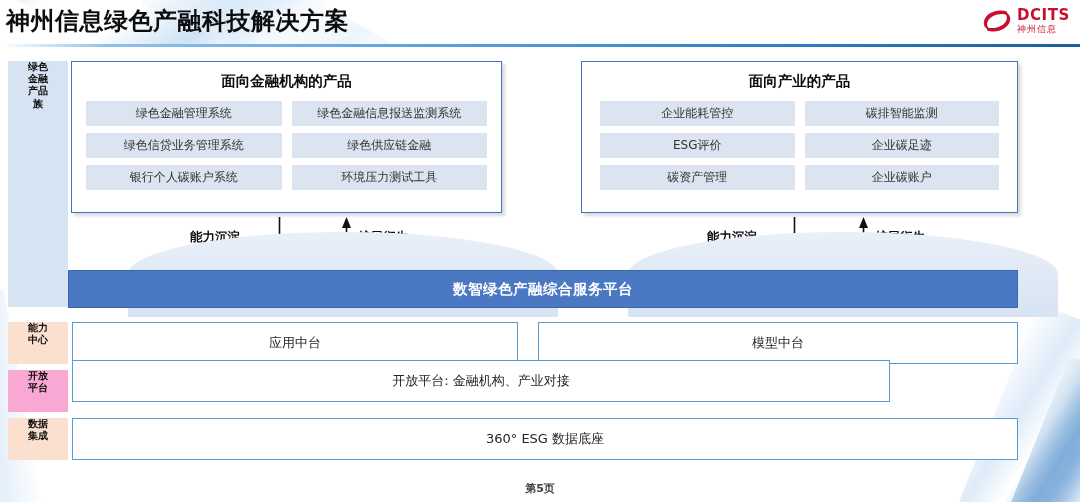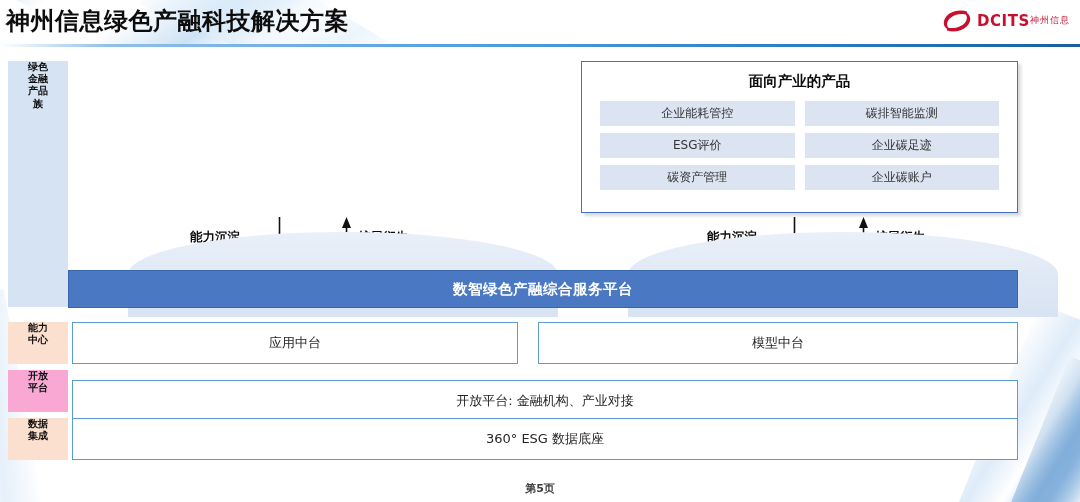--- a/index.html
+++ b/index.html
@@ -76,21 +76,21 @@
   
   .logo {
     position: absolute;
     right: 10px; top: 8px;
     display: flex;
     align-items: center;
     gap: 5px;
     z-index: 5;
   }
   .logo-mark { width: 30px; height: 26px; flex: 0 0 auto; }
-  .logo-text { display: flex; flex-direction: row; line-height: 1; justify-content: flex-end; }
+  .logo-text { display: flex; flex-direction: column; line-height: 1; justify-content: flex-end; }
   .logo-en {
     font-size: 15px; font-weight: bold; color: #c8102e;
     letter-spacing: 0.6px;
   }
   .logo-cn {
     font-size: 9px; color: #c8102e; letter-spacing: 1px; margin-top: 2px;
   }
 
   
   .corner-ribbon {
@@ -231,21 +231,21 @@
     position: absolute;
     background: #ffffff;
     border: 1.5px solid #5b9bd5;
     display: flex; align-items: center; justify-content: center;
     font-size: 13px;
     color: #262626;
     z-index: 3;
   }
   .obox-app   { left: 72px;  top: 275px; width: 446px; height: 42px; }
   .obox-model { left: 538px; top: 275px; width: 480px; height: 42px; }
-  .obox-open  { left: 72px;  top: 333px; width: 946px; height: 42px; text-align: center; }
+  .obox-open  { left: 72px;  top: 313px; width: 818px; height: 42px; text-align: center; }
   .obox-data  { left: 72px;  top: 371px; width: 946px; height: 42px; }
 
   
   .footer-page {
     position: absolute;
     left: 0; bottom: 6px; width: 1080px;
     text-align: center;
     font-size: 11px;
     font-weight: bold;
     color: #404040;
@@ -297,20 +297,31 @@
     </div>
     <div class="side-label side-open">
       <span>开放
 平台</span>
     </div>
     <div class="side-label side-data">
       <span>数据
 集成</span>
     </div>
 
+    <div class="panel panel-left">
+      <div class="panel-title">面向金融机构的产品</div>
+      <div class="chip-grid">
+        <div class="chip">绿色金融管理系统</div>
+        <div class="chip">绿色金融信息报送监测系统</div>
+        <div class="chip">绿色信贷业务管理系统</div>
+        <div class="chip">绿色供应链金融</div>
+        <div class="chip">银行个人碳账户系统</div>
+        <div class="chip">环境压力测试工具</div>
+      </div>
+    </div>
 
     <div class="panel panel-right">
       <div class="panel-title">面向产业的产品</div>
       <div class="chip-grid">
         <div class="chip">企业能耗管控</div>
         <div class="chip">碳排智能监测</div>
         <div class="chip">ESG评价</div>
         <div class="chip">企业碳足迹</div>
         <div class="chip">碳资产管理</div>
         <div class="chip">企业碳账户</div>

